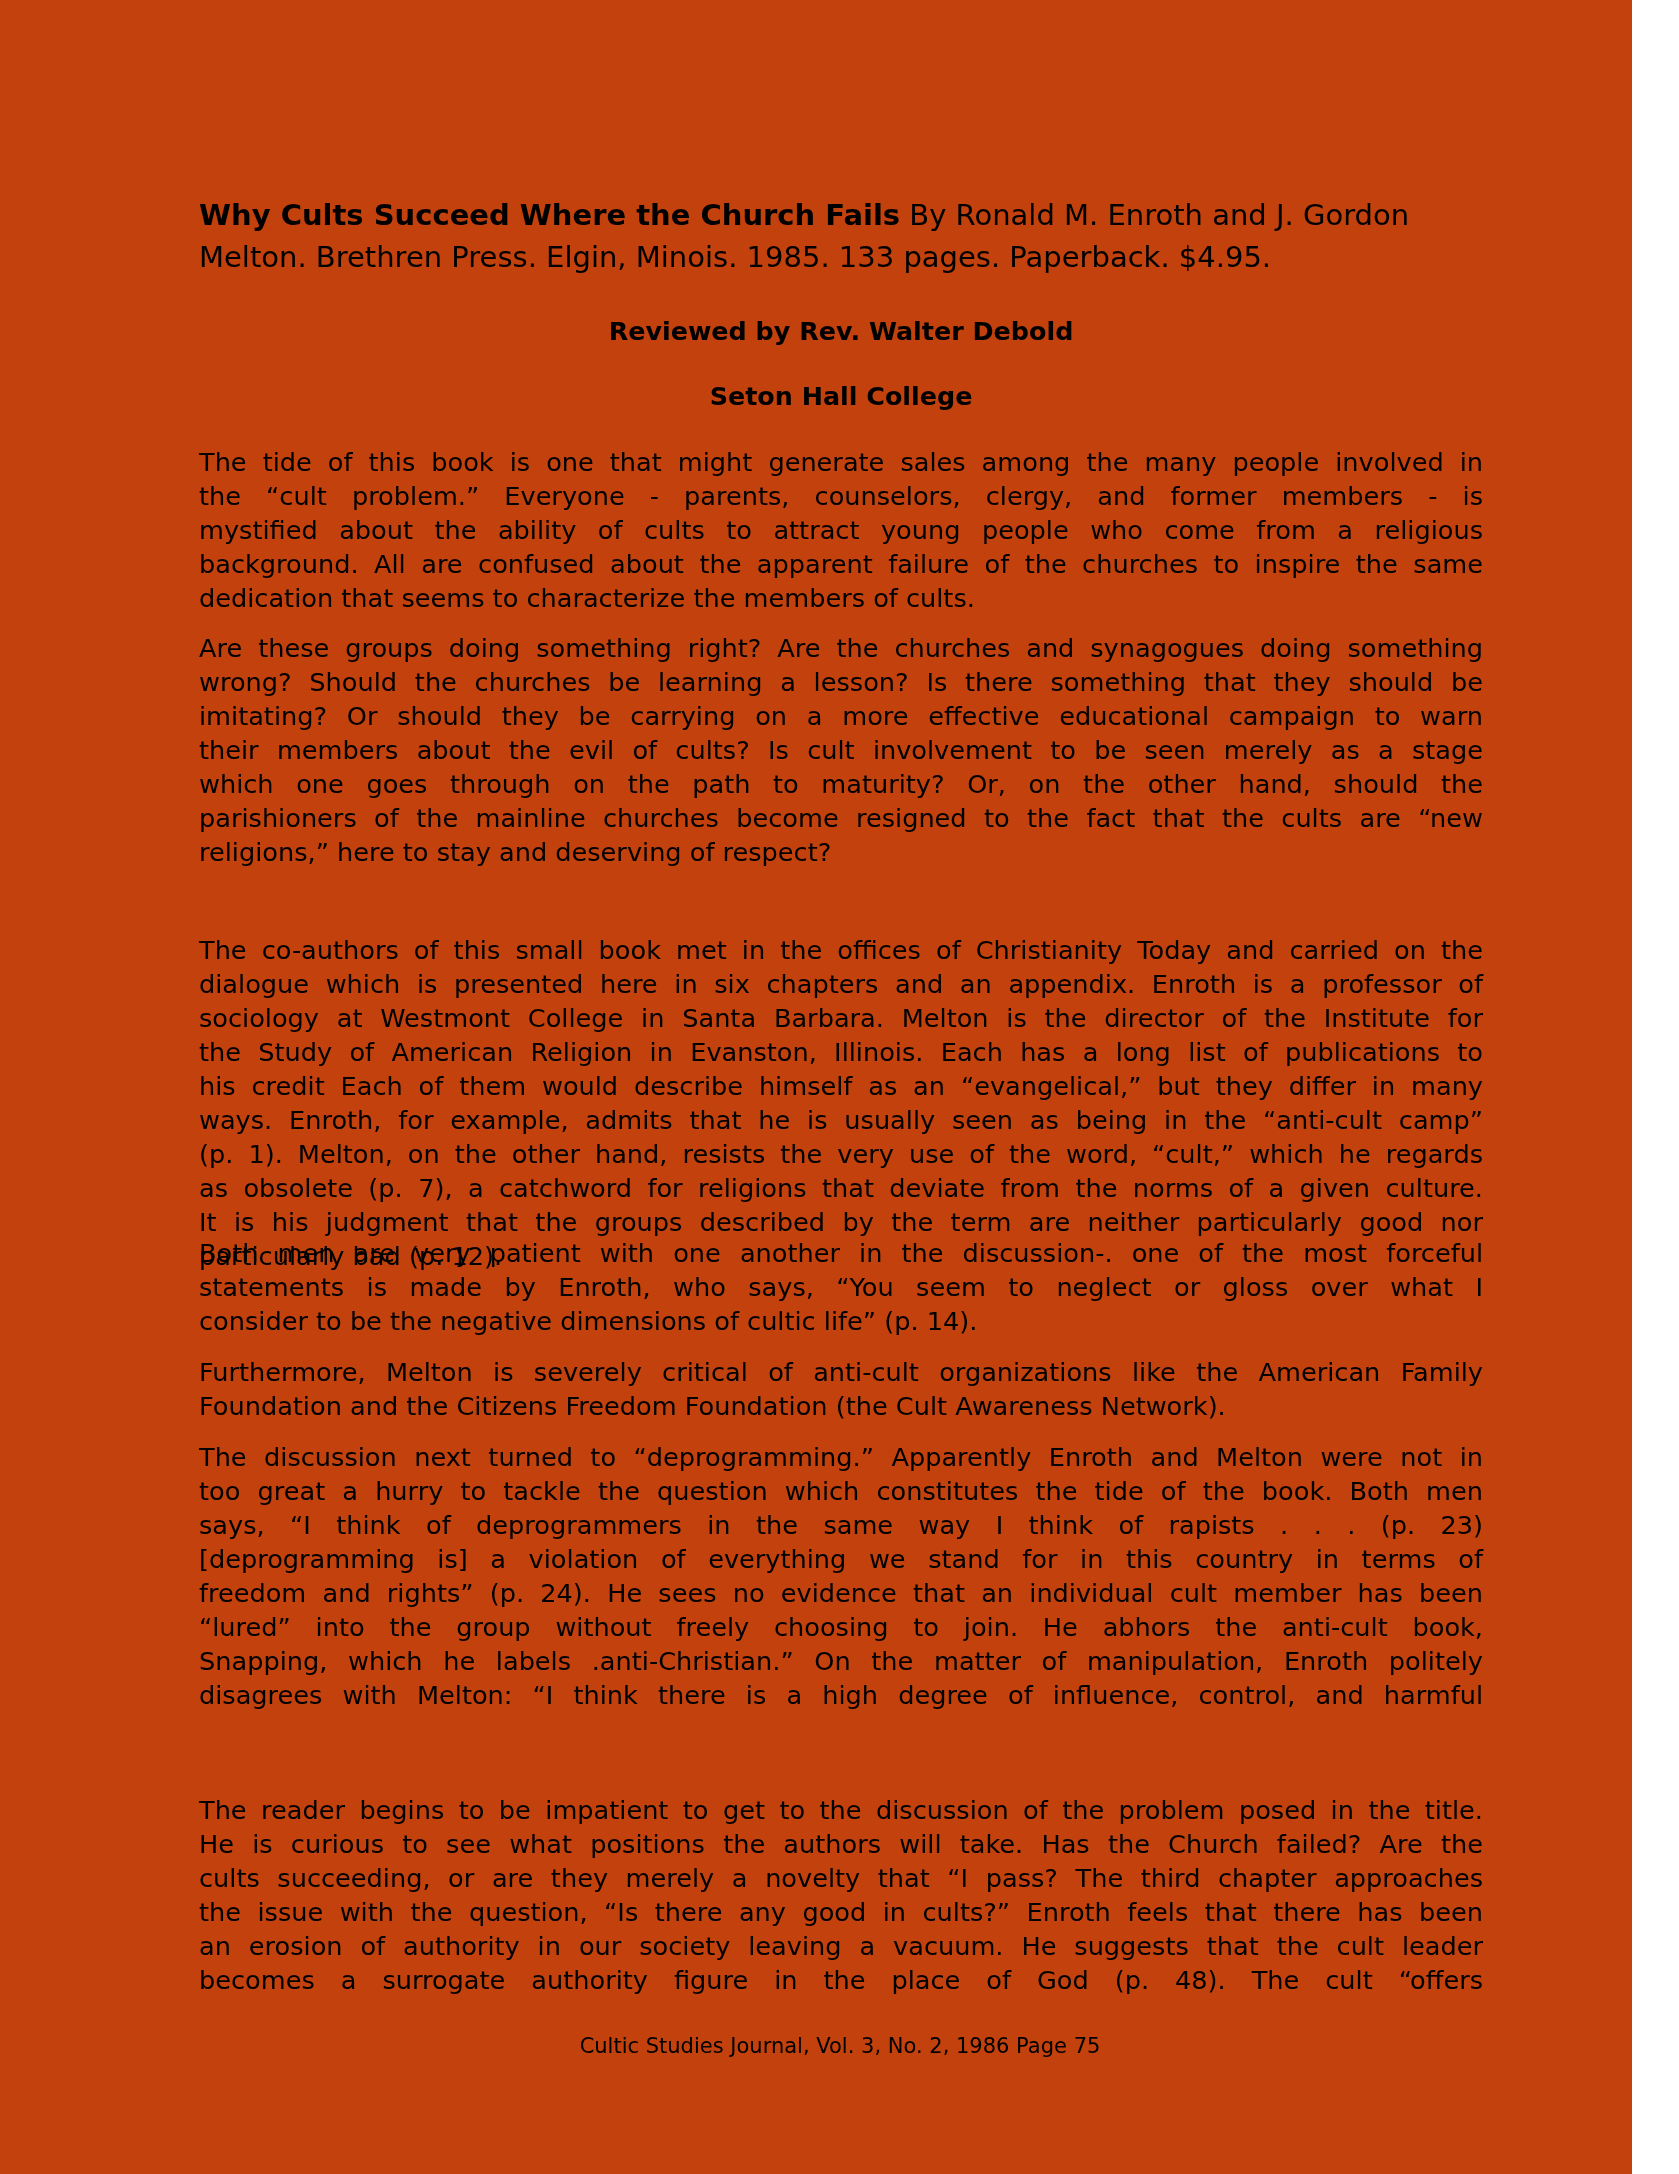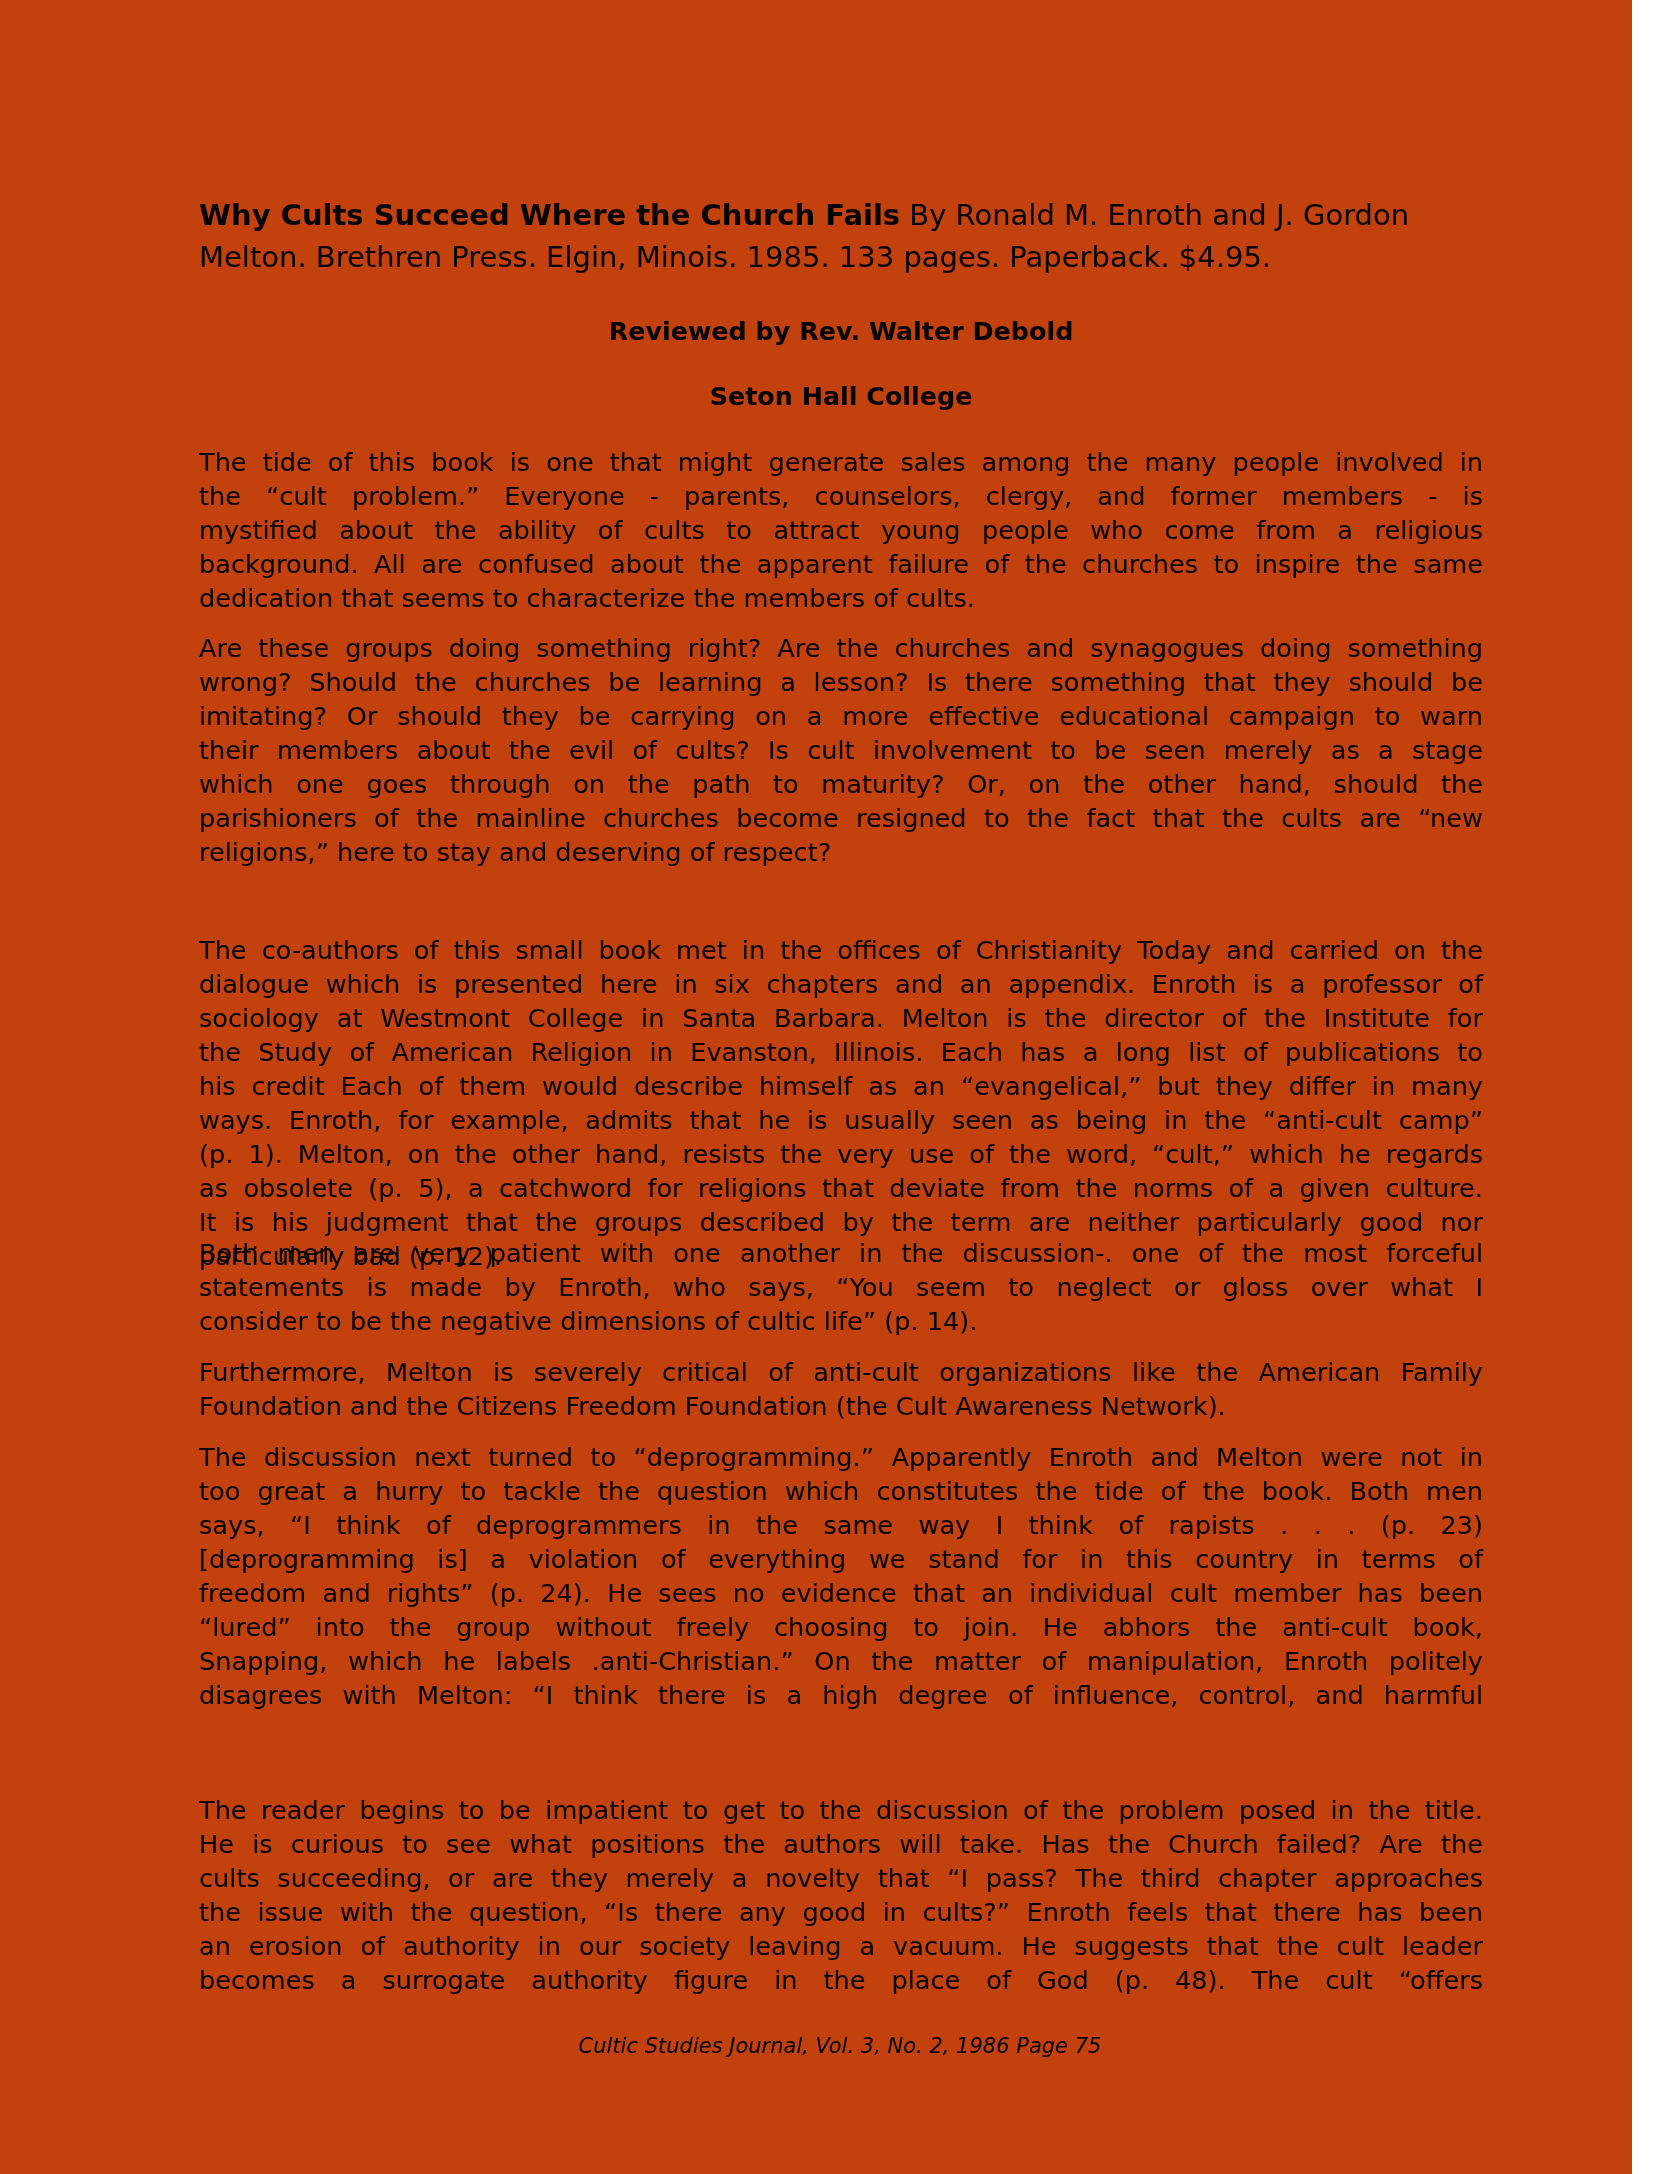--- a/index.html
+++ b/index.html
@@ -8,21 +8,21 @@
   .col { position: absolute; left: 199px; width: 1284px; }
   .title-block { top: 194px; font-family: "DejaVu Sans", sans-serif; font-size: 29px; line-height: 42px; }
   .title-block .book-title { font-weight: bold; }
   .center-head { position: absolute; left: 199px; width: 1284px; text-align: center;
     font-family: "DejaVu Sans", sans-serif; font-weight: bold; font-size: 25.4px; line-height: 34px; }
   .para { position: absolute; left: 199px; width: 1284px;
     font-family: "DejaVu Sans", sans-serif; font-size: 25.6px; line-height: 34px; }
   .line { display: block; text-align: justify; text-align-last: justify; white-space: nowrap; height: 34px; overflow: visible; }
   .line.last { text-align-last: left; }
   .footer { position: absolute; left: 0; width: 1680px; top: 2032px; text-align: center;
-    font-family: "DejaVu Sans", sans-serif; font-style: italic; font-size: 21px; line-height: 28px; }
+    font-family: "DejaVu Sans", sans-serif; font-size: 21px; line-height: 28px; }
 </style>
 </head>
 <body>
 
 <div class="page">
 
   <div class="col title-block">
     <span class="book-title">Why Cults Succeed Where the Church Fails</span><span> By Ronald M. Enroth and J. Gordon</span><br>
     <span>Melton. Brethren Press. Elgin, Minois. 1985. 133 pages. Paperback. $4.95.</span>
   </div>
@@ -49,21 +49,21 @@
   </div>
 
   <div class="para" style="top:915px;margin-top:18px;">
     <span class="line">The co-authors of this small book met in the offices of Christianity Today and carried on the</span>
     <span class="line">dialogue which is presented here in six chapters and an appendix. Enroth is a professor of</span>
     <span class="line">sociology at Westmont College in Santa Barbara. Melton is the director of the Institute for</span>
     <span class="line">the Study of American Religion in Evanston, Illinois. Each has a long list of publications to</span>
     <span class="line">his credit Each of them would describe himself as an “evangelical,” but they differ in many</span>
     <span class="line">ways. Enroth, for example, admits that he is usually seen as being in the “anti-cult camp”</span>
     <span class="line">(p. 1). Melton, on the other hand, resists the very use of the word, “cult,” which he regards</span>
-    <span class="line">as obsolete (p. 5), a catchword for religions that deviate from the norms of a given culture.</span>
+    <span class="line">as obsolete (p. 7), a catchword for religions that deviate from the norms of a given culture.</span>
     <span class="line">It is his judgment that the groups described by the term are neither particularly good nor</span>
     <span class="line last">particularly bad (p. 12).</span>
   </div>
 
   <div class="para" style="top:1236px;">
     <span class="line">Both men are very patient with one another in the discussion-. one of the most forceful</span>
     <span class="line">statements is made by Enroth, who says, “You seem to neglect or gloss over what I</span>
     <span class="line last">consider to be the negative dimensions of cultic life” (p. 14).</span>
   </div>
 

